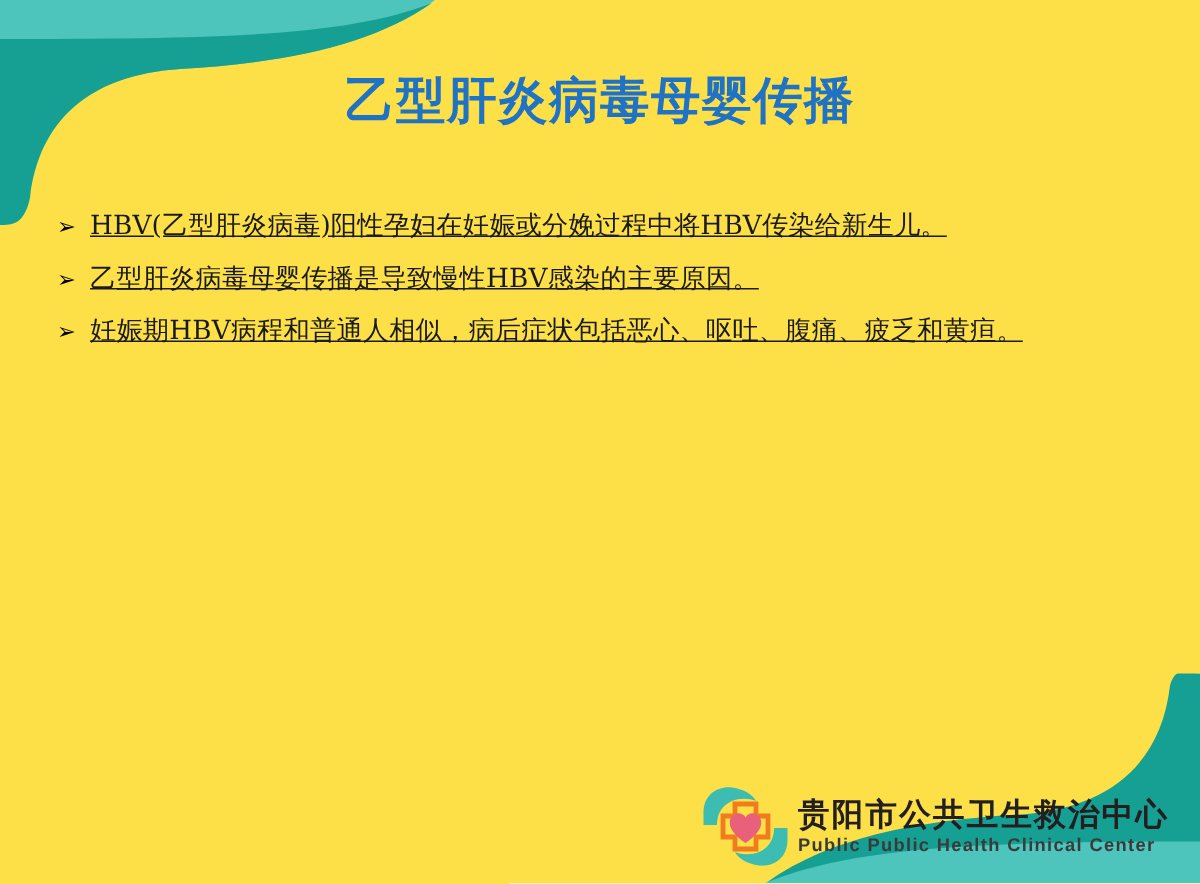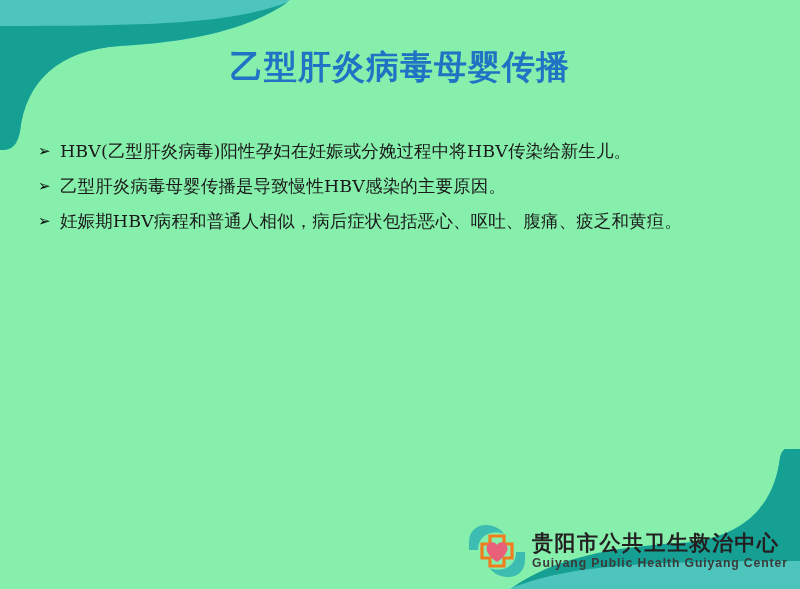--- a/index.html
+++ b/index.html
@@ -7,21 +7,21 @@
     padding: 0;
     background: #ffffff;
   }
   body {
     font-family: "Liberation Sans", sans-serif;
   }
   .slide {
     position: relative;
     width: 800px;
     height: 589px;
-    background: #86efac;
+    background: #fde047;
     overflow: hidden;
     box-sizing: border-box;
   }
 
   
   .deco-layer {
     position: absolute;
     pointer-events: none;
   }
   .deco-tl {
@@ -75,20 +75,21 @@
     padding-left: 4px;
     box-sizing: border-box;
   }
   .bullet-text {
     flex: 1 1 auto;
     font-family: "DejaVu Serif", "Liberation Serif", serif;
     font-size: 17.5px;
     line-height: 30px;
     color: #1a1a1a;
     letter-spacing: 0.1px;
+    text-decoration: underline;
   }
 
   
   .logo {
     position: absolute;
     left: 466px;
     top: 522px;
     display: flex;
     align-items: center;
   }
@@ -168,18 +169,18 @@
       <path d="M3,20 C3,8 12,2 22,3 C30,4 36,8 38,12 C33,10 27,10 22,12 C15,15 12,21 12,28 L3,28 Z" fill="#3dbdb2"></path>
       <path d="M59,38 C59,50 50,56 40,55 C32,54 26,50 24,46 C29,48 35,48 40,46 C47,43 50,37 50,30 L59,30 Z" fill="#3dbdb2"></path>
 
       <path d="M24,14 L38,14 L38,22 L46,22 L46,36 L38,36 L38,44 L24,44 L24,36 L16,36 L16,22 L24,22 Z" fill="none" stroke="#f07c1e" stroke-width="3.2"></path>
 
       <path d="M31,40 C31,40 20.5,33.5 20.5,26.5 C20.5,22.6 23.4,20.2 26.3,20.2 C28.4,20.2 30.2,21.4 31,23 C31.8,21.4 33.6,20.2 35.7,20.2 C38.6,20.2 41.5,22.6 41.5,26.5 C41.5,33.5 31,40 31,40 Z" fill="#e8607a"></path>
     </svg>
 
     <div class="logo-text">
       <span class="logo-cn">贵阳市公共卫生救治中心</span>
-      <span class="logo-en">Guiyang Public Health Guiyang Center</span>
+      <span class="logo-en">Public Public Health Clinical Center</span>
     </div>
 
   </div>
 
 </div>
 
 </body></html>

